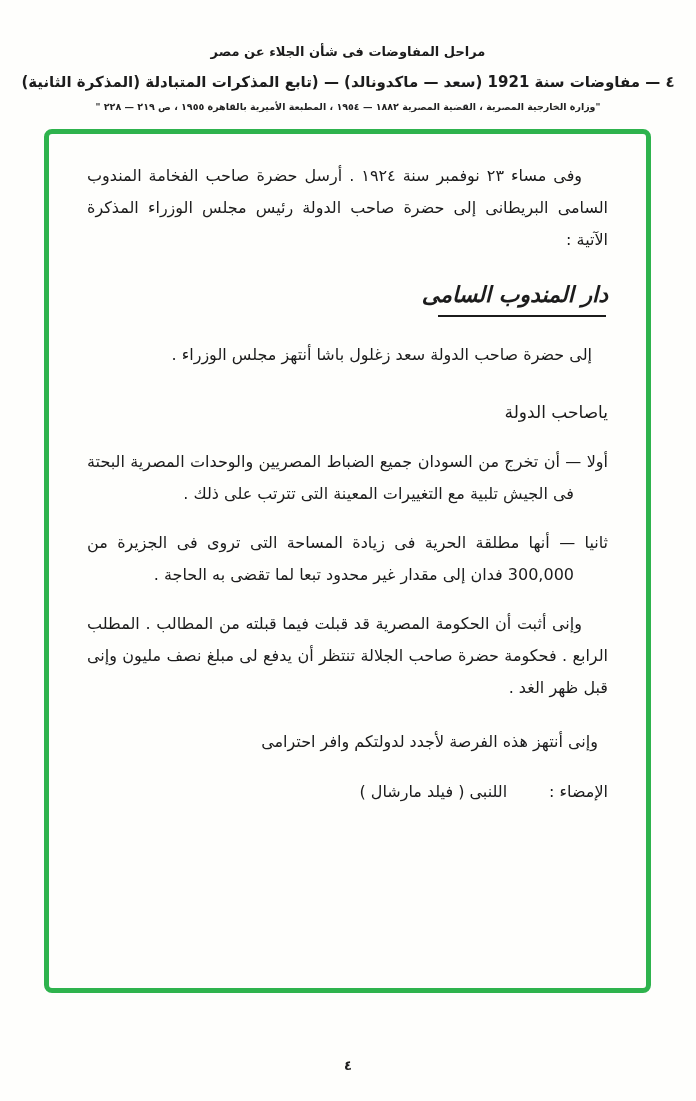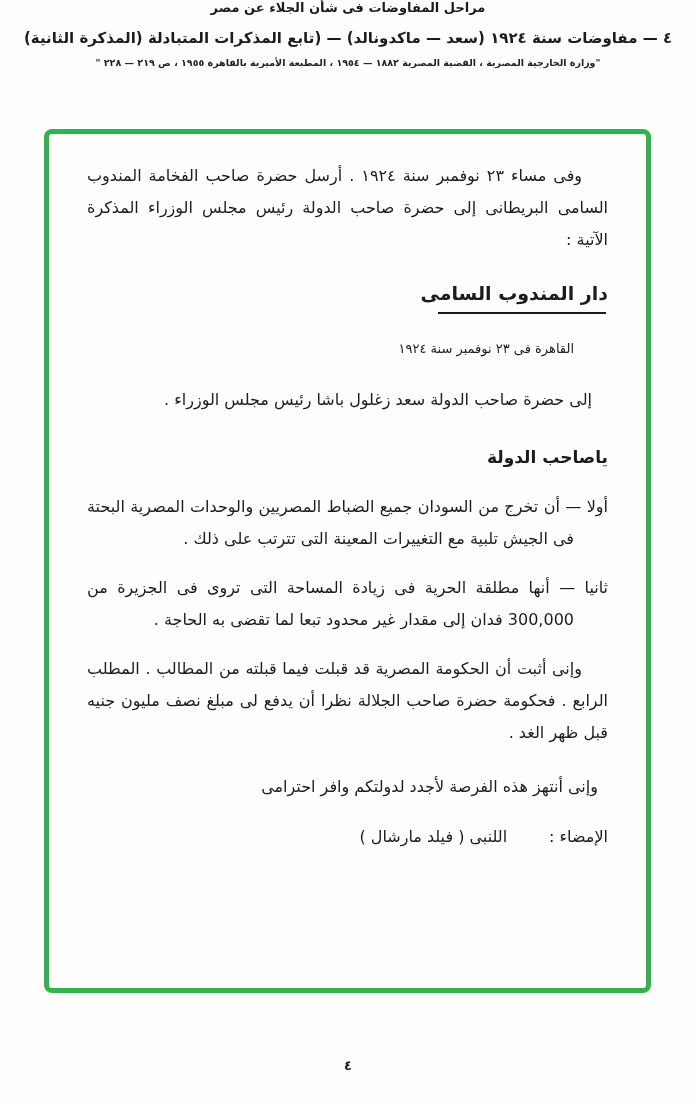--- a/index.html
+++ b/index.html
@@ -14,20 +14,21 @@
     height: 1101px;
     background: #fefefc;
     color: #1c1c1c;
     direction: rtl;
     overflow: hidden;
   }
 
   
   .doc-header {
     text-align: center;
+    padding-top: 44px;
   }
   .doc-title {
     font-size: 13px;
     font-weight: bold;
     letter-spacing: 0.3px;
   }
   .doc-subtitle {
     font-size: 15px;
     font-weight: bold;
     margin-top: 14px;
@@ -60,23 +61,24 @@
   }
   .indent { text-indent: 26px; }
   .para-gap { margin-top: 17px !important; }
 
   .letterhead-wrap {
     margin-top: 26px;
     text-align: right;
   }
   .letterhead-title {
     display: inline-block;
-    font-size: 19px;
+    font-size: 22px;
     font-weight: bold;
     padding-left: 20px;
+    font-style: italic;
   }
   .letterhead-rule {
     width: 168px;
     height: 2px;
     background: #1b1b1b;
     margin-top: 8px;
     margin-right: 2px;
   }
 
   .letter-date {
@@ -86,21 +88,21 @@
     text-align: right !important;
   }
 
   .addressee {
     margin-top: 22px !important;
     text-indent: 16px;
   }
 
   .salutation {
     margin-top: 24px !important;
-    font-weight: bold;
+    font-weight: normal;
     font-size: 17px !important;
     text-align: right;
   }
 
   .hang {
     padding-right: 34px;
     text-indent: -34px;
   }
 
   .closing {
@@ -131,46 +133,45 @@
     color: #1b1b1b;
   }
 </style>
 </head>
 <body>
 
 <div class="page">
 
   <div class="doc-header">
     <div class="doc-title">مراحل المفاوضات فى شأن الجلاء عن مصر</div>
-    <div class="doc-subtitle">٤ — مفاوضات سنة ١٩٢٤ (سعد — ماكدونالد) — (تابع المذكرات المتبادلة (المذكرة الثانية)</div>
+    <div class="doc-subtitle">٤ — مفاوضات سنة 1921 (سعد — ماكدونالد) — (تابع المذكرات المتبادلة (المذكرة الثانية)</div>
     <div class="doc-source">"وزارة الخارجية المصرية ، القضية المصرية ١٨٨٢ — ١٩٥٤ ، المطبعة الأميرية بالقاهرة ١٩٥٥ ، ص ٢١٩ — ٢٢٨ "</div>
   </div>
 
   <div class="letter-box" style="border-color: rgb(46, 179, 77);">
 
     <p class="indent">وفى مساء ٢٣ نوفمبر سنة ١٩٢٤ . أرسل حضرة صاحب الفخامة المندوب السامى البريطانى إلى حضرة صاحب الدولة رئيس مجلس الوزراء المذكرة الآتية :</p>
 
     <div class="letterhead-wrap">
       <span class="letterhead-title">دار المندوب السامى</span>
       <div class="letterhead-rule"></div>
     </div>
 
-    <p class="letter-date">القاهرة فى ٢٣ نوفمبر سنة ١٩٢٤</p>
 
-    <p class="addressee">إلى حضرة صاحب الدولة سعد زغلول باشا رئيس مجلس الوزراء .</p>
+    <p class="addressee">إلى حضرة صاحب الدولة سعد زغلول باشا أنتهز مجلس الوزراء .</p>
 
     <p class="salutation">ياصاحب الدولة</p>
 
 
     <p class="hang para-gap">أولا — أن تخرج من السودان جميع الضباط المصريين والوحدات المصرية البحتة فى الجيش تلبية مع التغييرات المعينة التى تترتب على ذلك .</p>
 
     <p class="hang para-gap">ثانيا — أنها مطلقة الحرية فى زيادة المساحة التى تروى فى الجزيرة من 300,000 فدان إلى مقدار غير محدود تبعا لما تقضى به الحاجة .</p>
 
 
-    <p class="indent para-gap">وإنى أثبت أن الحكومة المصرية قد قبلت فيما قبلته من المطالب . المطلب الرابع . فحكومة حضرة صاحب الجلالة نظرا أن يدفع لى مبلغ نصف مليون جنيه قبل ظهر الغد .</p>
+    <p class="indent para-gap">وإنى أثبت أن الحكومة المصرية قد قبلت فيما قبلته من المطالب . المطلب الرابع . فحكومة حضرة صاحب الجلالة تنتظر أن يدفع لى مبلغ نصف مليون وإنى قبل ظهر الغد .</p>
 
     <p class="closing">وإنى أنتهز هذه الفرصة لأجدد لدولتكم وافر احترامى</p>
 
     <div class="sig-row">
       <span class="sig-label">الإمضاء :</span>
       <span class="sig-name">اللنبى ( فيلد مارشال )</span>
     </div>
 
   </div>
 

